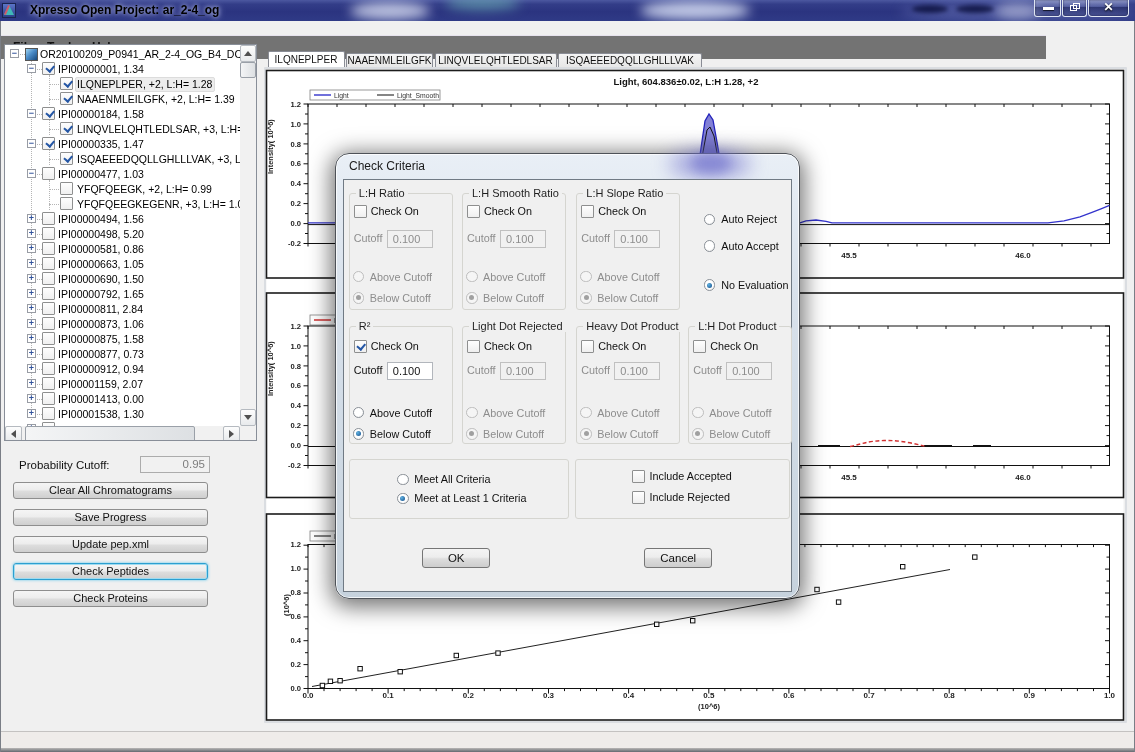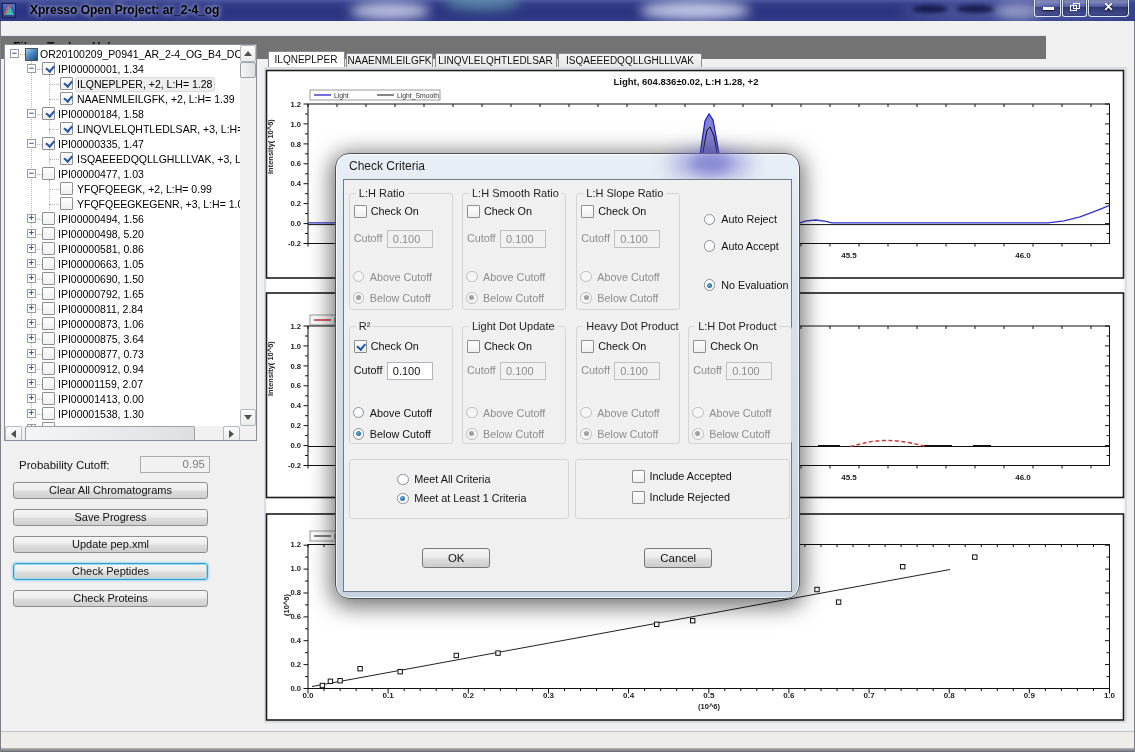--- a/index.html
+++ b/index.html
@@ -161,21 +161,21 @@
 <div class="dh" style="left:32px;top:264px;width:5px"></div>
 <div class="cb" style="left:37px;top:257px"></div>
 <span class="tx" style="left:53px;top:258px">IPI00000811, 2.84</span>
 <div class="eb" style="left:22px;top:274px">+</div>
 <div class="dh" style="left:32px;top:279px;width:5px"></div>
 <div class="cb" style="left:37px;top:272px"></div>
 <span class="tx" style="left:53px;top:273px">IPI00000873, 1.06</span>
 <div class="eb" style="left:22px;top:289px">+</div>
 <div class="dh" style="left:32px;top:294px;width:5px"></div>
 <div class="cb" style="left:37px;top:287px"></div>
-<span class="tx" style="left:53px;top:288px">IPI00000875, 3.64</span>
+<span class="tx" style="left:53px;top:288px">IPI00000875, 1.58</span>
 <div class="eb" style="left:22px;top:304px">+</div>
 <div class="dh" style="left:32px;top:309px;width:5px"></div>
 <div class="cb" style="left:37px;top:302px"></div>
 <span class="tx" style="left:53px;top:303px">IPI00000877, 0.73</span>
 <div class="eb" style="left:22px;top:319px">+</div>
 <div class="dh" style="left:32px;top:324px;width:5px"></div>
 <div class="cb" style="left:37px;top:317px"></div>
 <span class="tx" style="left:53px;top:318px">IPI00000912, 0.94</span>
 <div class="eb" style="left:22px;top:334px">+</div>
 <div class="dh" style="left:32px;top:339px;width:5px"></div>
@@ -663,21 +663,21 @@
         </div>
 <div class="dck c" style="left:9.8px;top:160px"></div>
 <div class="dt" style="left:26.8px;top:160px">Check On</div>
 <div class="dt" style="left:9.8px;top:183.5px">Cutoff</div>
 <div class="tbx" style="left:42.8px;top:181.5px">0.100</div>
 <div class="rd" style="left:8.8px;top:226.6px"></div>
 <div class="dt" style="left:25.8px;top:226.6px">Above Cutoff</div>
 <div class="rd on" style="left:8.8px;top:248px"></div>
 <div class="dt" style="left:25.8px;top:248px">Below Cutoff</div>
 <div class="gb" style="left:118.0px;top:146px;width:104px;height:118px">
-          <div class="gl">Light Dot Update</div>
+          <div class="gl">Light Dot Rejected</div>
         </div>
 <div class="dck" style="left:123.0px;top:160px"></div>
 <div class="dt" style="left:140.0px;top:160px">Check On</div>
 <div class="dtg" style="left:123.0px;top:183.5px">Cutoff</div>
 <div class="tbx dis" style="left:156.0px;top:181.5px">0.100</div>
 <div class="rd dis" style="left:122.0px;top:226.6px"></div>
 <div class="dtg" style="left:139.0px;top:226.6px">Above Cutoff</div>
 <div class="rd on dis" style="left:122.0px;top:248px"></div>
 <div class="dtg" style="left:139.0px;top:248px">Below Cutoff</div>
 <div class="gb" style="left:232.3px;top:146px;width:104px;height:118px">

